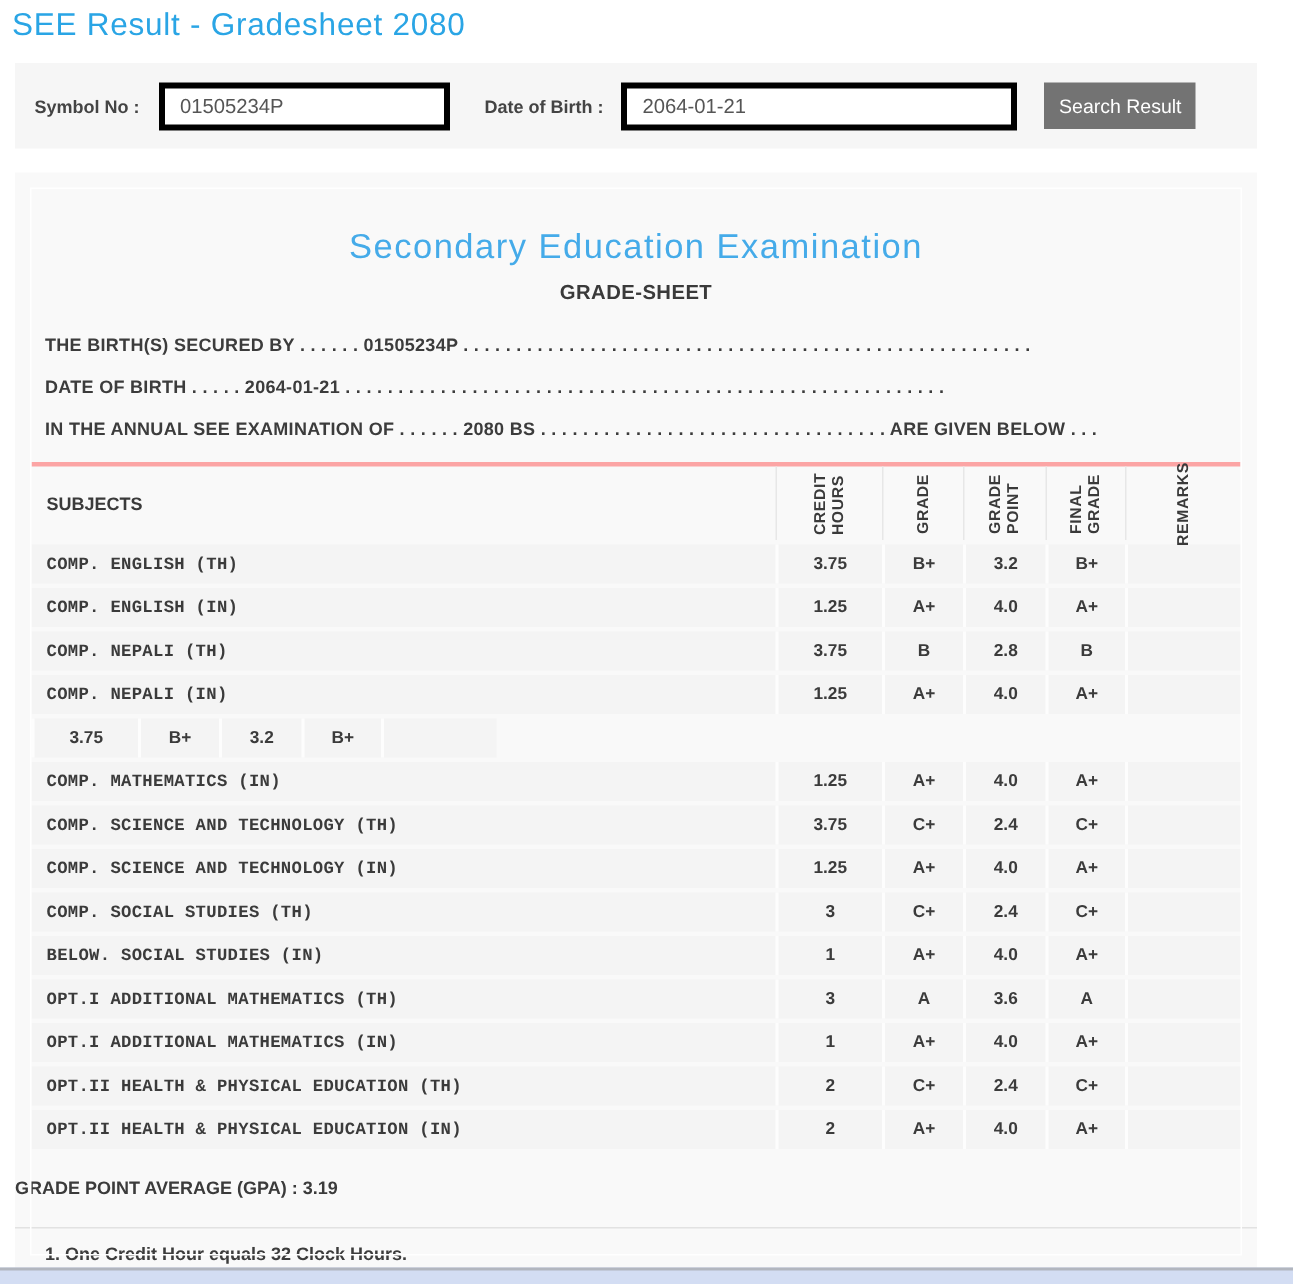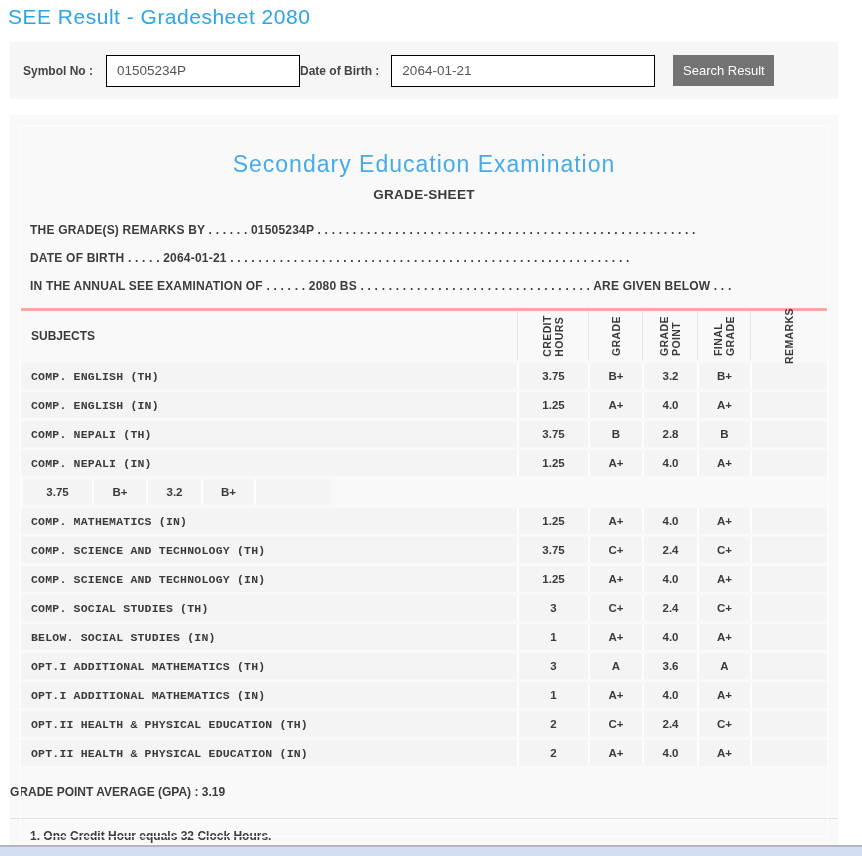--- a/index.html
+++ b/index.html
@@ -5,22 +5,22 @@
   * { margin:0; padding:0; box-sizing:border-box; }
   html,body { width:862px; height:856px; background:#fff; font-family:"Liberation Sans", sans-serif; overflow:hidden; }
   body { position:relative; }
 
   .page-title { margin:5px 16px 0 8px; font-size:21px; font-weight:400; color:#2aa5e5; letter-spacing:0.5px; }
 
   
   .search-panel { margin:13px 0 0 10px; width:828px; height:57px; background:#f6f6f6; display:flex; align-items:center; }
   .search-label { font-size:12px; font-weight:bold; color:#444; }
   .lbl-symbol { margin-left:13px; }
-  .lbl-dob { }
-  .search-input { height:32px; border:1px solid #000000; background:#fff; padding:0 10px; font-size:13.5px; color:#555; font-family:"Liberation Sans", sans-serif; }
+  .lbl-dob { margin-left:23px; }
+  .search-input { height:32px; border:4px solid #000000; background:#fff; padding:0 10px; font-size:13.5px; color:#555; font-family:"Liberation Sans", sans-serif; }
   .inp-symbol { width:194px; margin-left:13px; }
   .inp-dob { width:264px; margin-left:12px; }
   .search-btn { margin-left:18px; width:101px; height:31px; background:#737373; color:#fff; border:none; font-size:13px; font-family:"Liberation Sans", sans-serif; cursor:pointer; }
 
   
   .card { position:relative; margin:16px 0 0 10px; width:828px; height:732px; background:#f9f9f9; }
   .card::before { content:""; position:absolute; inset:10px; border:1px solid #fff; pointer-events:none; }
   .gs-heading { padding-top:36px; text-align:center; font-size:23px; color:#45abe9; font-weight:400; letter-spacing:1px; }
   .gs-subheading { margin-top:9px; text-align:center; font-size:13.5px; font-weight:bold; color:#3a3a3a; letter-spacing:0.3px; }
 
@@ -59,21 +59,21 @@
   <span class="search-label lbl-dob">Date of Birth :</span>
   <input class="search-input inp-dob" type="text" value="2064-01-21" style="">
   <button class="search-btn">Search Result</button>
 </div>
 
 <div class="card">
   <div class="gs-heading">Secondary Education Examination</div>
   <div class="gs-subheading">GRADE-SHEET</div>
 
   <div class="dotted-lines">
-    <div class="dotted-line">THE GRADE(S) REMARKS BY . . . . . . 01505234P . . . . . . . . . . . . . . . . . . . . . . . . . . . . . . . . . . . . . . . . . . . . . . . . . . . . . .</div>
+    <div class="dotted-line">THE BIRTH(S) SECURED BY . . . . . . 01505234P . . . . . . . . . . . . . . . . . . . . . . . . . . . . . . . . . . . . . . . . . . . . . . . . . . . . . .</div>
     <div class="dotted-line">DATE OF BIRTH . . . . . 2064-01-21 . . . . . . . . . . . . . . . . . . . . . . . . . . . . . . . . . . . . . . . . . . . . . . . . . . . . . . . . .</div>
     <div class="dotted-line">IN THE ANNUAL SEE EXAMINATION OF . . . . . . 2080 BS . . . . . . . . . . . . . . . . . . . . . . . . . . . . . . . . . ARE GIVEN BELOW . . .</div>
   </div>
 
   <div class="gs-table">
     <div class="t-head">
       <div class="c-subj">SUBJECTS</div>
       <div class="hcol c-ch">
           <span class="vlabel">CREDIT
 HOURS</span>

